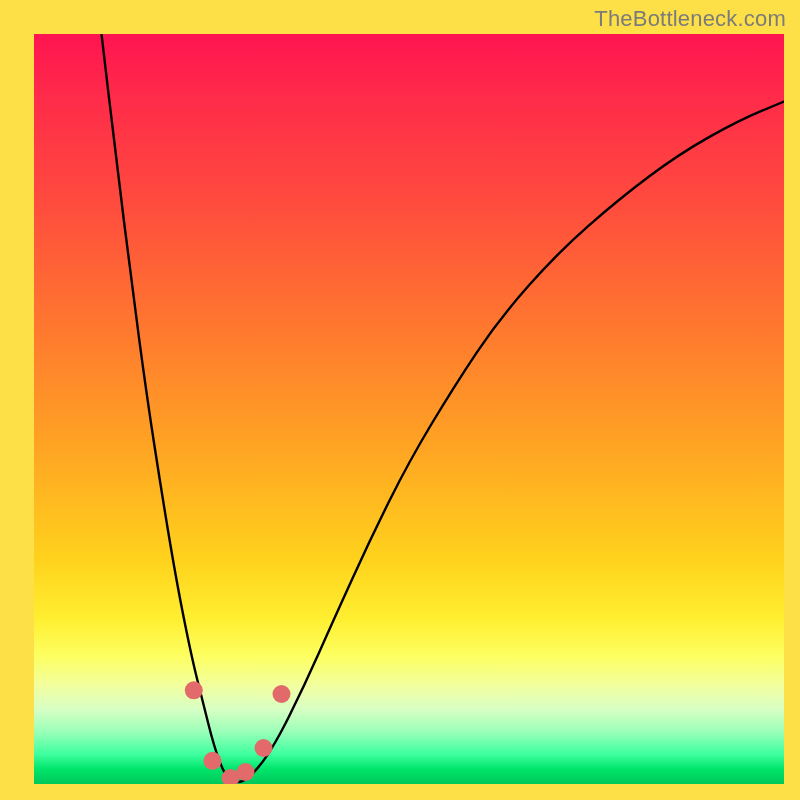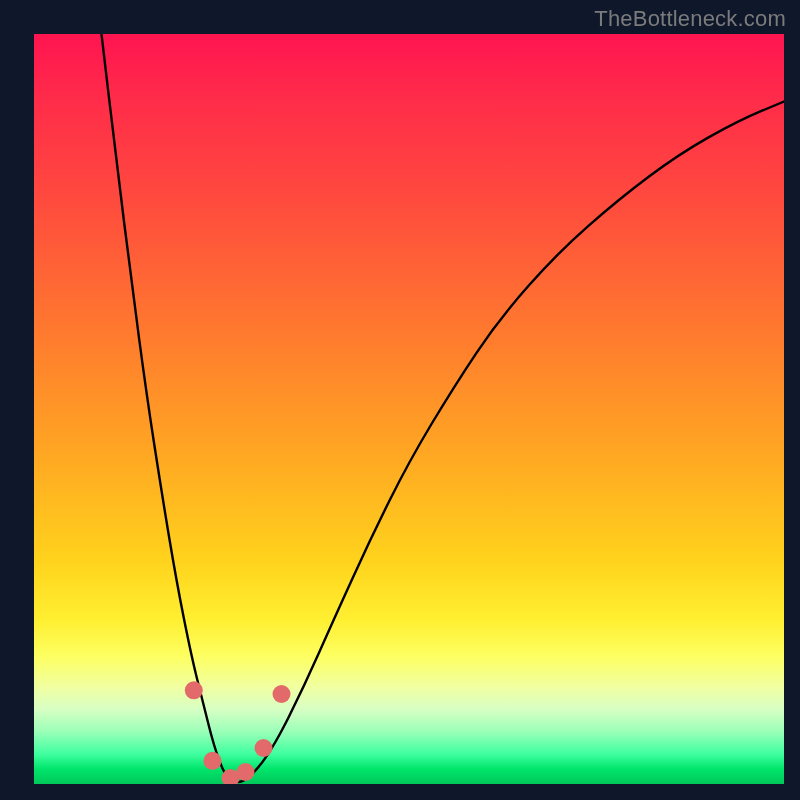--- a/index.html
+++ b/index.html
@@ -8,21 +8,21 @@
     width: 800px;
     height: 800px;
     overflow: hidden;
     background: #000;
     font-family: Arial, Helvetica, sans-serif;
   }
   .frame {
     position: absolute;
     left: 0; top: 0;
     width: 800px; height: 800px;
-    background: #0f172a;
+    background: #fde047;
   }
   .plot {
     position: absolute;
     left: 34px;
     top: 34px;
     width: 750px;
     height: 750px;
     
     background: linear-gradient(to bottom,
       #ff1450 0%,

